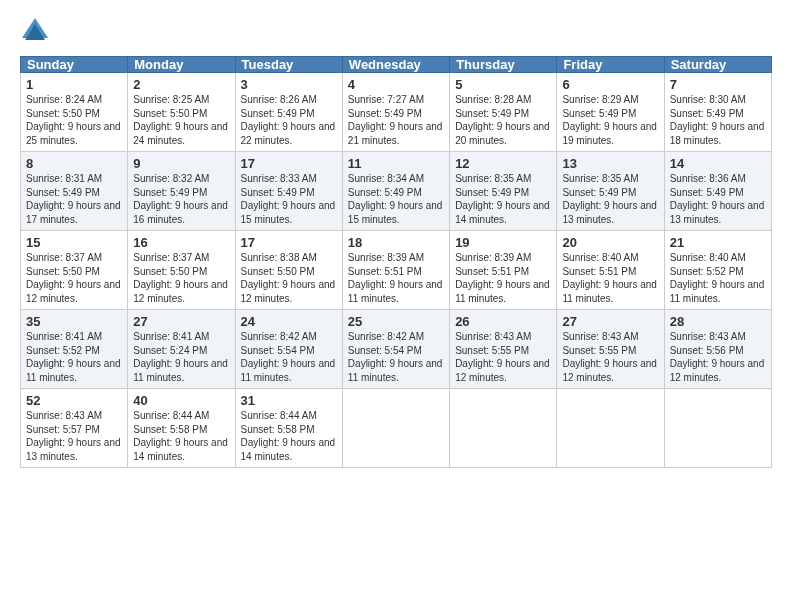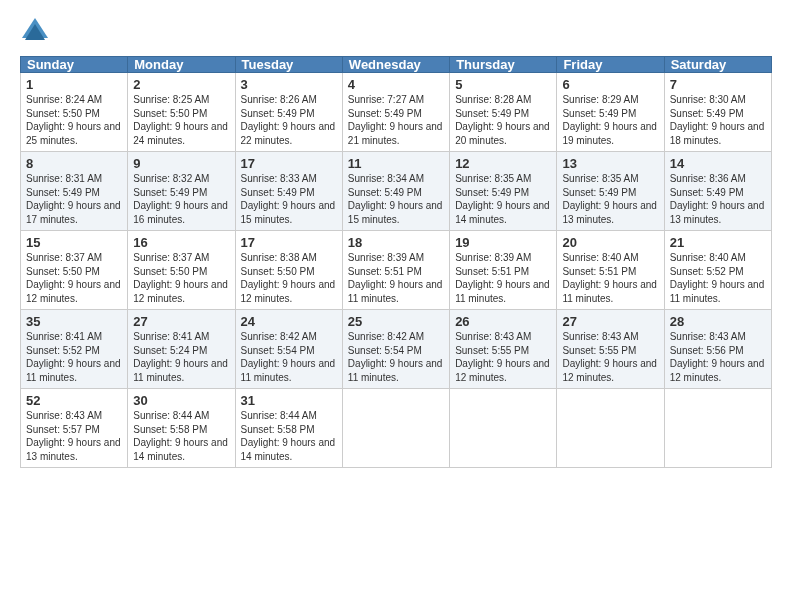--- a/index.html
+++ b/index.html
@@ -370,21 +370,21 @@
         <tr>
           <td>
           <span class="day-number">52</span>
           <div class="day-info">
             <span>Sunrise: </span><span>8:43 AM</span><br>
             <span>Sunset: </span><span>5:57 PM</span><br>
             <span>Daylight: </span><span>9 hours and 13 minutes.</span>
           </div>
         </td>
           <td>
-          <span class="day-number">30</span>
+          <span class="day-number">40</span>
           <div class="day-info">
             <span>Sunrise: </span><span>8:44 AM</span><br>
             <span>Sunset: </span><span>5:58 PM</span><br>
             <span>Daylight: </span><span>9 hours and 14 minutes.</span>
           </div>
         </td>
           <td>
           <span class="day-number">31</span>
           <div class="day-info">
             <span>Sunrise: </span><span>8:44 AM</span><br>

